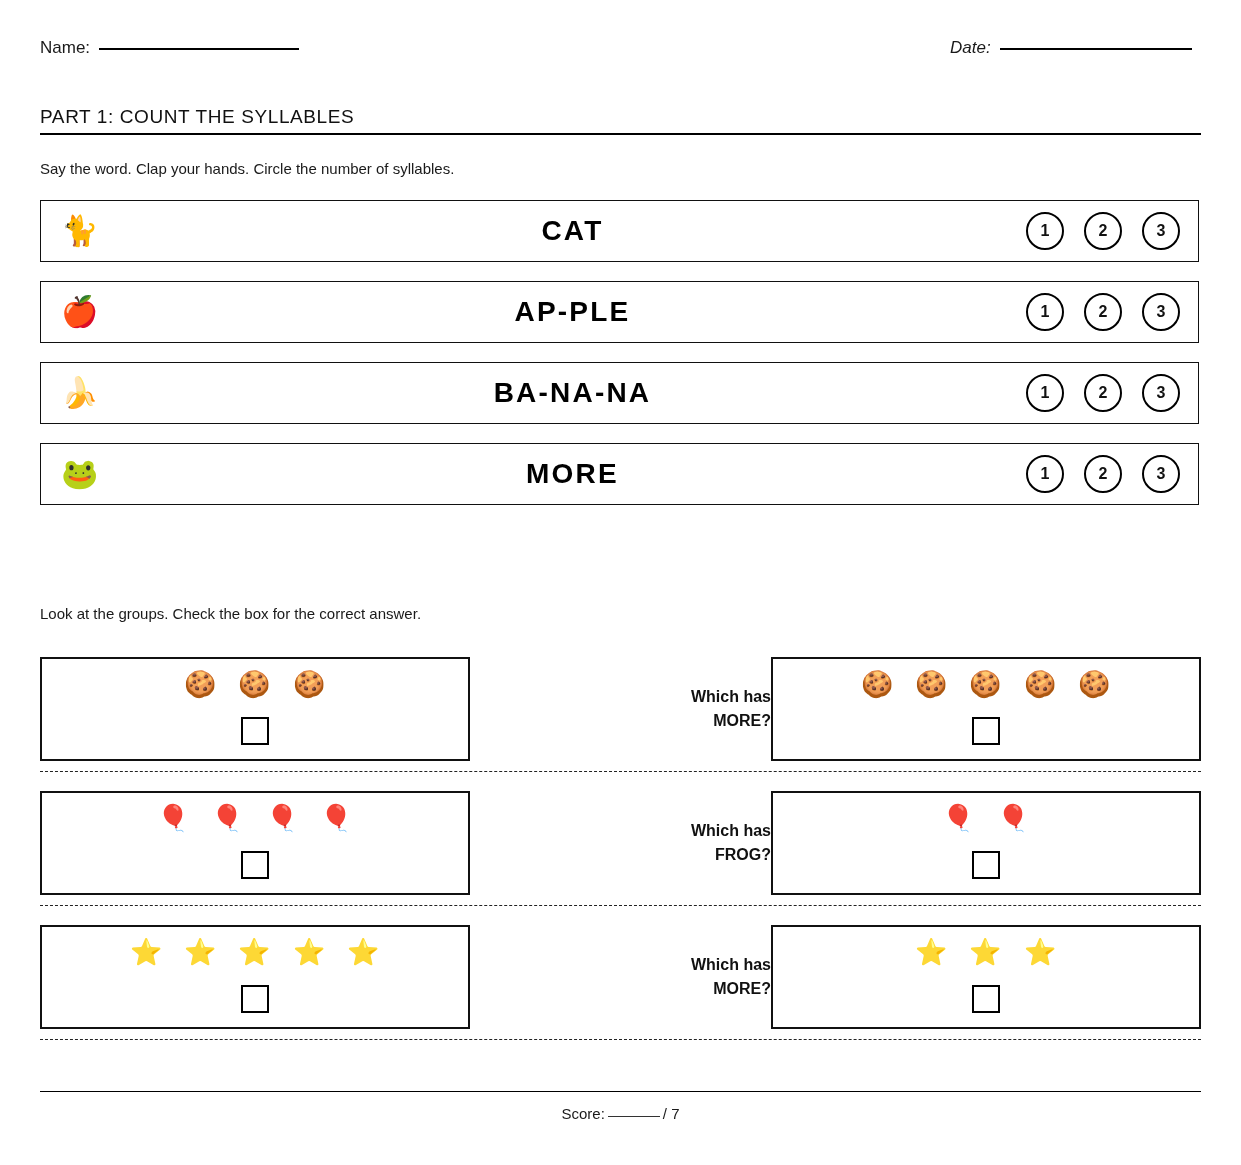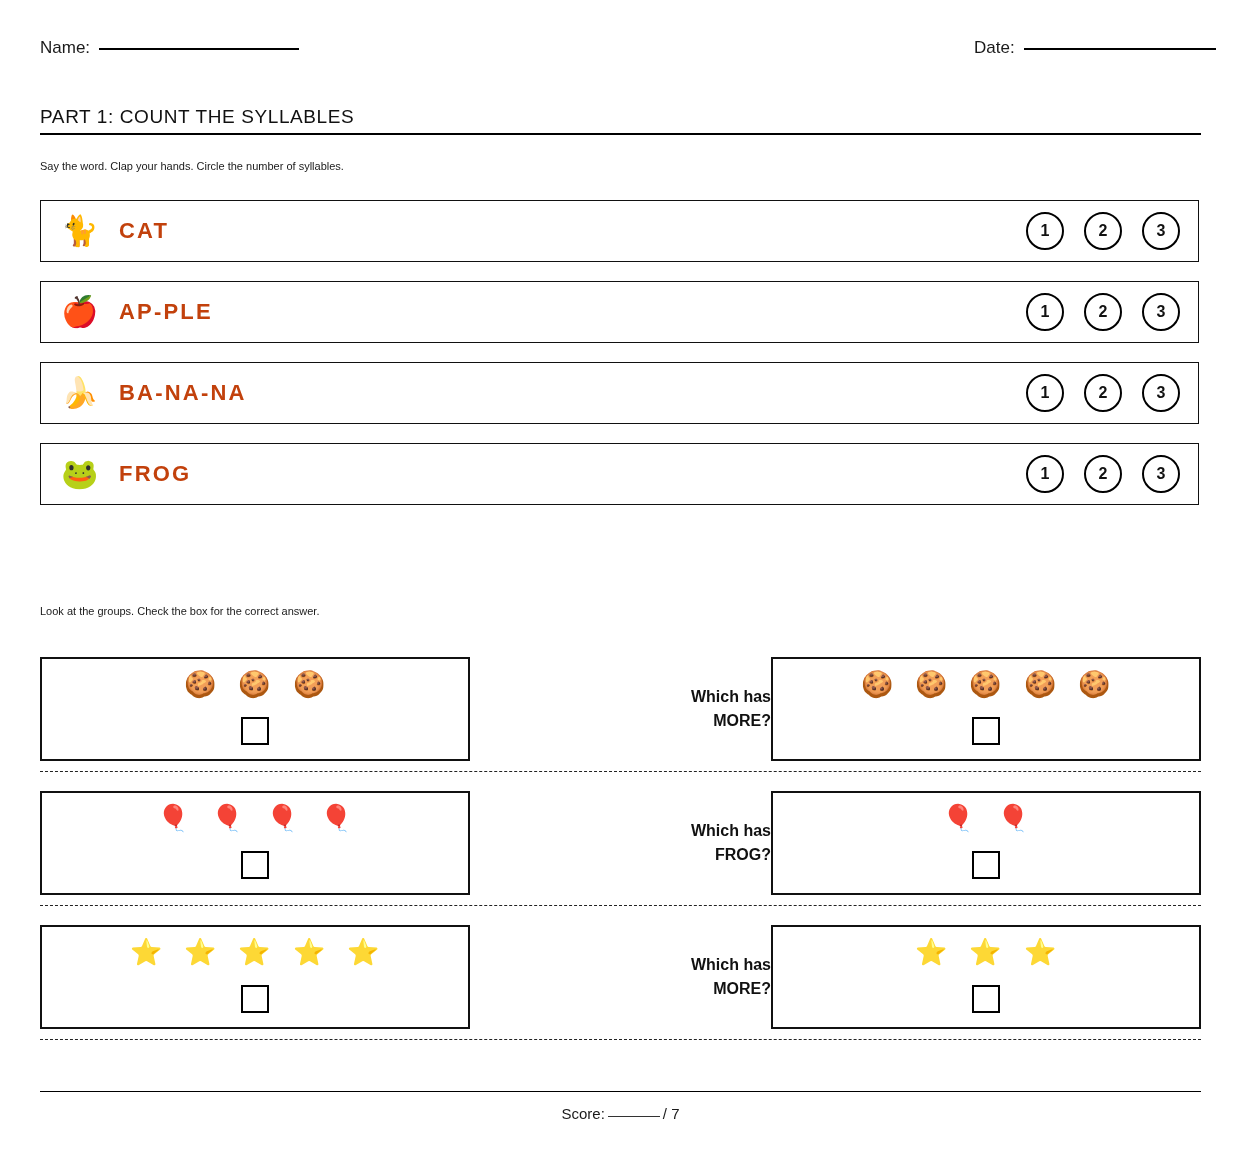--- a/index.html
+++ b/index.html
@@ -32,21 +32,21 @@
     height: 30px;
   }
   .field {
     position: absolute;
     display: flex;
     align-items: baseline;
     font-size: 17px;
     color: #1a1a1a;
   }
   .field.name { left: 0; }
-  .field.date { left: 934px; }
+  .field.date { left: 910px; font-style: italic; }
   .field .rule {
     display: inline-block;
     height: 0;
     border-bottom: 2px solid #000;
     margin-left: 9px;
     position: relative;
     top: -3px;
   }
   .field.name .rule { width: 200px; }
   .field.date .rule { width: 192px; }
@@ -65,21 +65,21 @@
     white-space: nowrap;
   }
   .section-head .bar {
     margin-top: 5px;
     border-bottom: 2.5px solid #000;
     width: 1161px;
   }
   .instruction {
     position: absolute;
     left: 0;
-    font-size: 11px;
+    font-size: 15px;
     color: #1a1a1a;
   }
 
   
   .syl-row {
     position: absolute;
     left: 0;
     width: 1159px;
     height: 62px;
     border: 1.6px solid #111;
@@ -88,25 +88,26 @@
     align-items: center;
   }
   .syl-emoji {
     width: 78px;
     text-align: center;
     font-size: 30px;
     line-height: 1;
     flex: 0 0 auto;
   }
   .syl-word {
-    font-size: 22px;
+    font-size: 28px;
     font-weight: bold;
     letter-spacing: 2.2px;
-    color: #c2410c;
+    color: #000000;
     flex: 1 1 auto;
+    text-align: center;
   }
   .syl-choices {
     display: flex;
     gap: 20px;
     padding-right: 18px;
     flex: 0 0 auto;
   }
   .choice {
     width: 38px;
     height: 38px;
@@ -249,21 +250,21 @@
         <div class="syl-emoji">🍌</div>
         <div class="syl-word">BA-NA-NA</div>
         <div class="syl-choices">
           <div class="choice">1</div>
           <div class="choice">2</div>
           <div class="choice">3</div>
         </div>
       </div>
       <div class="syl-row" style="top: 443px;">
         <div class="syl-emoji">🐸</div>
-        <div class="syl-word">FROG</div>
+        <div class="syl-word">MORE</div>
         <div class="syl-choices">
           <div class="choice">1</div>
           <div class="choice">2</div>
           <div class="choice">3</div>
         </div>
       </div>
     </div>
 
   <div class="instruction" style="top:605px">Look at the groups. Check the box for the correct answer.</div>
 

